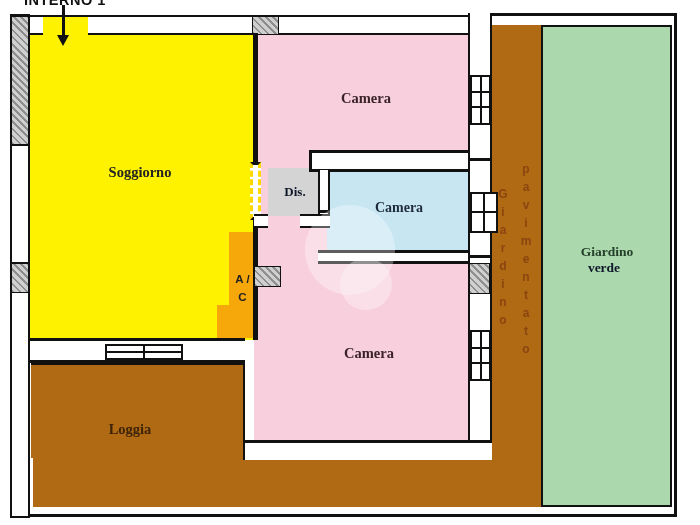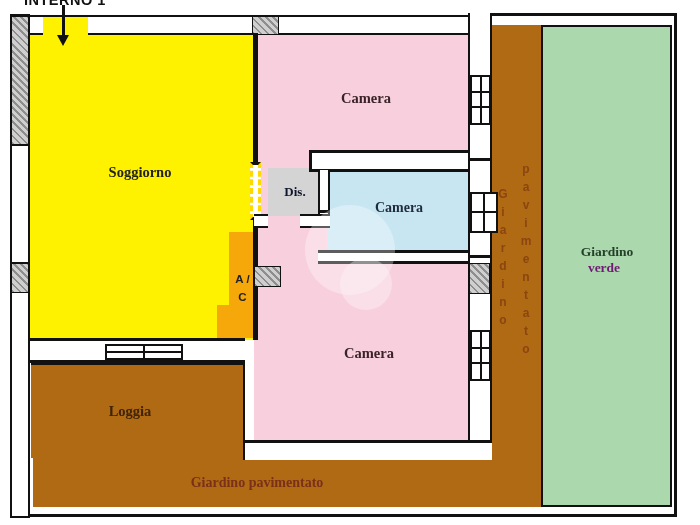--- a/index.html
+++ b/index.html
@@ -108,21 +108,20 @@
   <div style="left:57px;top:35px;width:0;height:0;border-left:6px solid transparent;
               border-right:6px solid transparent;border-top:11px solid #111;"></div>
 
   <div class="lbl" style="left:140px;top:172px;font-size:14.5px;">Soggiorno</div>
   <div class="lbl" style="left:366px;top:98px;font-size:14.5px;color:#3a2228;">Camera</div>
   <div class="lbl" style="left:369px;top:353px;font-size:14.5px;color:#3a2228;">Camera</div>
   <div class="lbl" style="left:399px;top:208px;font-size:14px;color:#1f2a3a;">Camera</div>
   <div class="lbl" style="left:295px;top:192px;font-size:13px;color:#0f172a;">Dis.</div>
   <div style="left:231px;top:270px;width:23px;font-weight:bold;font-size:11.5px;color:#222;
               text-align:center;line-height:18px;white-space:normal;">A / C</div>
-  <div class="lbl" style="left:130px;top:411px;font-size:14.5px;color:#3f2408;">Loggia</div>
+  <div class="lbl" style="left:130px;top:429px;font-size:14.5px;color:#3f2408;">Loggia</div>
 
-  <div class="lbl" style="left:257px;top:483px;font-size:14px;color:#7B3018;">Giardino pavimentato</div>
   <div class="vtext" style="left:496px;top:187px;font-size:12px;letter-spacing:4px;">Giardino</div>
   <div class="vtext" style="left:519px;top:162px;font-size:12px;letter-spacing:4px;">pavimentato</div>
   <div class="lbl" style="left:607px;top:252px;font-size:13.5px;color:#24402a;">Giardino</div>
-  <div class="lbl" style="left:604px;top:268px;font-size:13.5px;color:#701a75;">verde</div>
+  <div class="lbl" style="left:604px;top:268px;font-size:13.5px;color:#0f172a;">verde</div>
 
 </div>
 
 </body></html>

